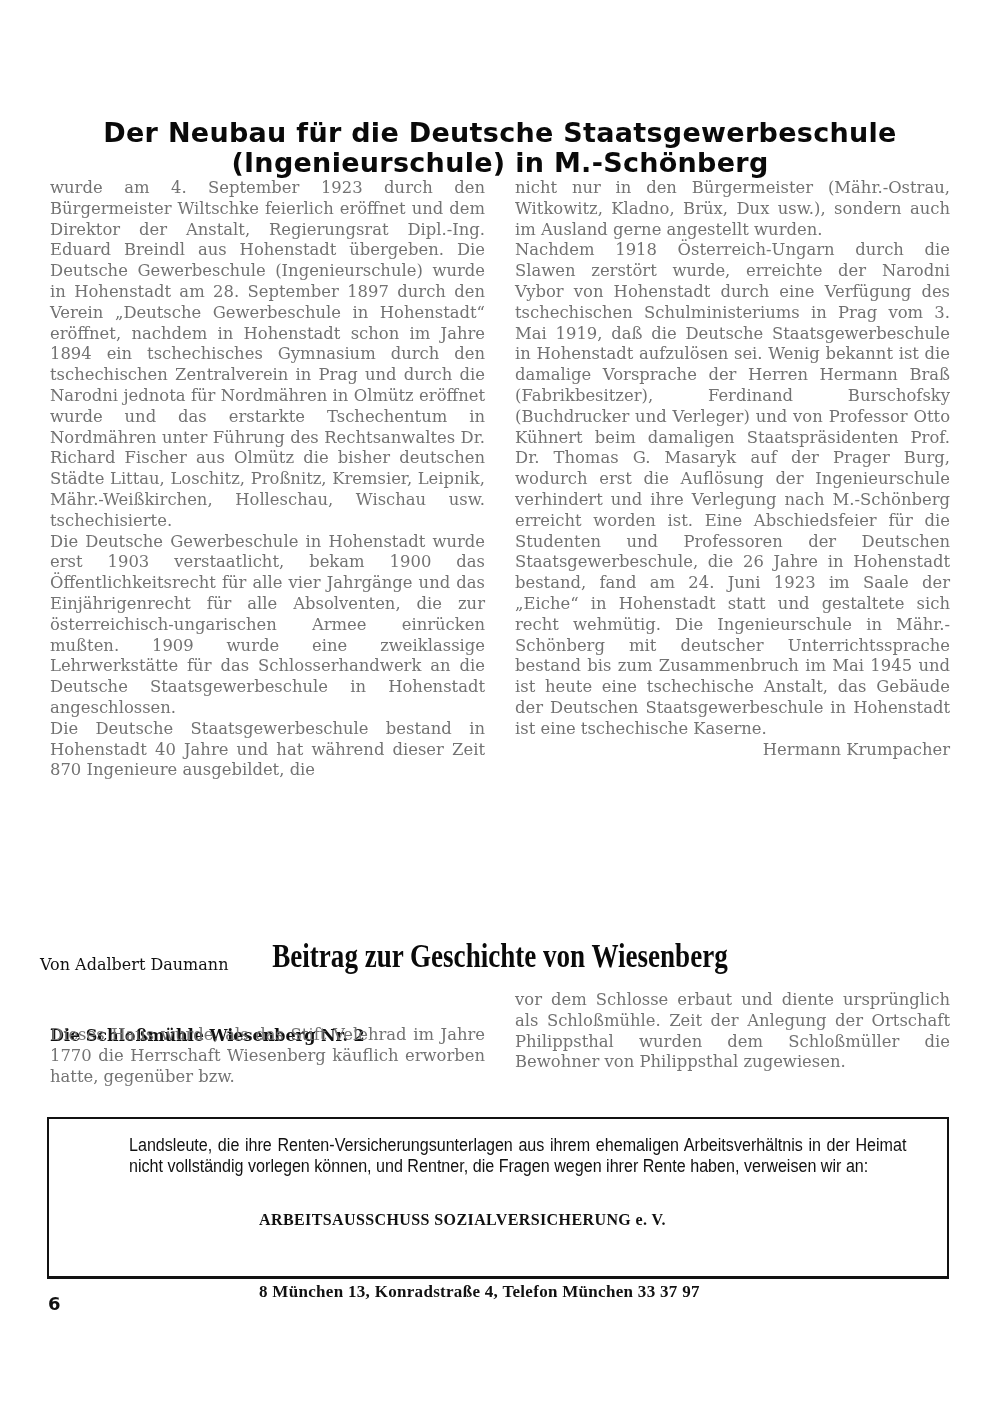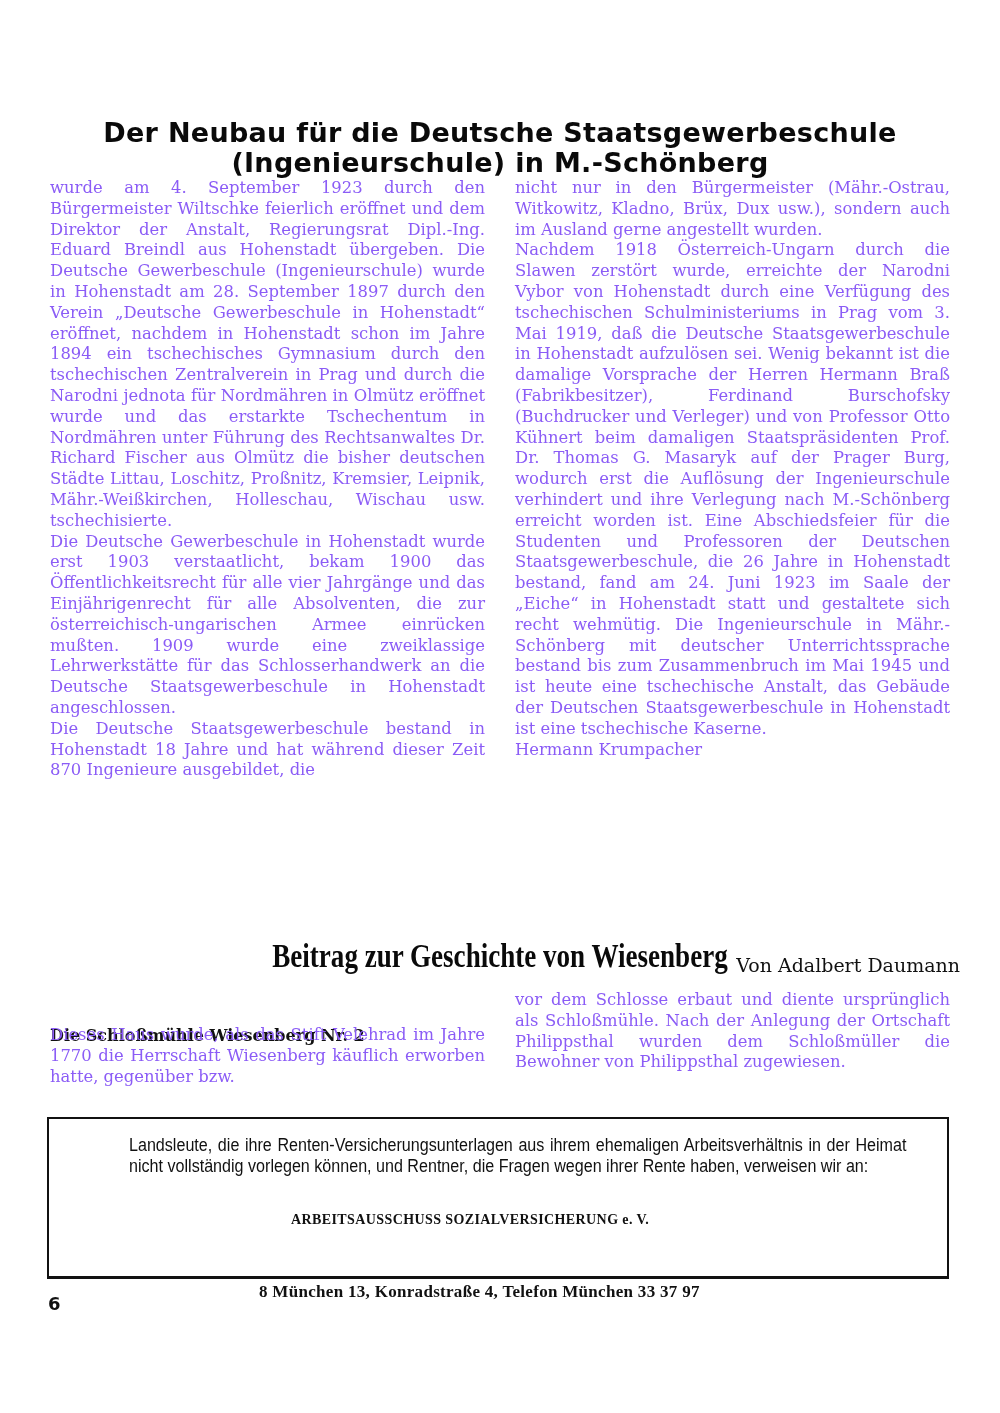--- a/index.html
+++ b/index.html
@@ -11,38 +11,38 @@
     text-align: center;
     font-family: "DejaVu Sans", sans-serif; font-weight: bold;
     font-size: 27px; line-height: 30px; letter-spacing: 0.3px;
     color: #0a0a0a;
   }
 
   .col {
     position: absolute;
     font-family: "DejaVu Serif", serif;
     font-size: 16.4px; line-height: 20.8px;
-    text-align: justify; color: #8b5cf6;
+    text-align: justify; color: #737373;
   }
   .col p { margin: 0; }
   .col-left-top { left: 50px; top: 178px; width: 435px; }
   .col-right-top { left: 515px; top: 178px; width: 435px; }
-  .signature { }
+  .signature { text-align: right; }
 
   .sub-title {
     position: absolute; left: 40px; top: 910px; width: 920px;
     text-align: center;
     font-family: "Liberation Serif", serif; font-weight: bold;
     font-size: 33px; line-height: 38px; color: #0a0a0a;
     transform: scaleX(0.82); transform-origin: center;
   }
   .byline {
     position: absolute; left: 40px; top: 955px; width: 920px;
-    text-align: right;
-    font-family: "DejaVu Serif", serif; font-size: 19px; line-height: 20px;
+    text-align: left;
+    font-family: "DejaVu Serif", serif; font-size: 16px; line-height: 20px;
   }
   .section-heading {
     position: absolute; left: 50px; top: 990px; width: 435px;
     font-family: "DejaVu Serif", serif; font-weight: bold;
     font-size: 16px; line-height: 20px; margin-top: 36px;
   }
   .col-left-bottom { left: 50px; top: 1025px; width: 435px; }
   .col-right-bottom { left: 515px; top: 990px; width: 435px; }
 
   .notice-box {
@@ -52,21 +52,21 @@
   }
   .notice-text {
     position: absolute; left: 80px; top: 16px; width: 780px;
     font-family: "Liberation Sans", sans-serif; font-size: 17.5px; line-height: 21px;
     text-align: justify; transform: scaleX(0.92); transform-origin: left;
     width: 845px;
   }
   .notice-org {
     position: absolute; left: 210px; top: 90px;
     font-family: "Liberation Serif", serif; font-weight: bold;
-    font-size: 14px; line-height: 22px; letter-spacing: 0.4px; margin-left: 32px;
+    font-size: 16px; line-height: 22px; letter-spacing: 0.4px;
   }
   .notice-address {
     position: absolute; left: 210px; top: 118px;
     font-family: "Liberation Serif", serif; font-weight: bold;
     font-size: 17px; line-height: 22px; letter-spacing: 0.3px; margin-top: 44px;
   }
 
   .page-number {
     position: absolute; left: 48px; top: 1293px;
     font-family: "DejaVu Sans", sans-serif; font-weight: bold; font-size: 18px;
@@ -75,39 +75,39 @@
 </head>
 <body>
 
 <div class="page">
 
   <h1 class="main-title">Der Neubau für die Deutsche Staatsgewerbeschule (Ingenieurschule) in M.-Schönberg</h1>
 
   <div class="col col-left-top">
     <p>wurde am 4. September 1923 durch den Bürgermeister Wiltschke feierlich eröffnet und dem Direktor der Anstalt, Regierungsrat Dipl.-Ing. Eduard Breindl aus Hohenstadt übergeben. Die Deutsche Gewerbeschule (Ingenieurschule) wurde in Hohenstadt am 28. September 1897 durch den Verein „Deutsche Gewerbeschule in Hohenstadt“ eröffnet, nachdem in Hohenstadt schon im Jahre 1894 ein tschechisches Gymnasium durch den tschechischen Zentralverein in Prag und durch die Narodni jednota für Nordmähren in Olmütz eröffnet wurde und das erstarkte Tschechentum in Nordmähren unter Führung des Rechtsanwaltes Dr. Richard Fischer aus Olmütz die bisher deutschen Städte Littau, Loschitz, Proßnitz, Kremsier, Leipnik, Mähr.-Weißkirchen, Holleschau, Wischau usw. tschechisierte.</p>
     <p>Die Deutsche Gewerbeschule in Hohenstadt wurde erst 1903 verstaatlicht, bekam 1900 das Öffentlichkeitsrecht für alle vier Jahrgänge und das Einjährigenrecht für alle Absolventen, die zur österreichisch-ungarischen Armee einrücken mußten. 1909 wurde eine zweiklassige Lehrwerkstätte für das Schlosserhandwerk an die Deutsche Staatsgewerbeschule in Hohenstadt angeschlossen.</p>
-    <p>Die Deutsche Staatsgewerbeschule bestand in Hohenstadt 18 Jahre und hat während dieser Zeit 870 Ingenieure ausgebildet, die</p>
+    <p>Die Deutsche Staatsgewerbeschule bestand in Hohenstadt 40 Jahre und hat während dieser Zeit 870 Ingenieure ausgebildet, die</p>
   </div>
 
   <div class="col col-right-top">
     <p>nicht nur in den Bürgermeister (Mähr.-Ostrau, Witkowitz, Kladno, Brüx, Dux usw.), sondern auch im Ausland gerne angestellt wurden.</p>
     <p>Nachdem 1918 Österreich-Ungarn durch die Slawen zerstört wurde, erreichte der Narodni Vybor von Hohenstadt durch eine Verfügung des tschechischen Schulministeriums in Prag vom 3. Mai 1919, daß die Deutsche Staatsgewerbeschule in Hohenstadt aufzulösen sei. Wenig bekannt ist die damalige Vorsprache der Herren Hermann Braß (Fabrikbesitzer), Ferdinand Burschofsky (Buchdrucker und Verleger) und von Professor Otto Kühnert beim damaligen Staatspräsidenten Prof. Dr. Thomas G. Masaryk auf der Prager Burg, wodurch erst die Auflösung der Ingenieurschule verhindert und ihre Verlegung nach M.-Schönberg erreicht worden ist. Eine Abschiedsfeier für die Studenten und Professoren der Deutschen Staatsgewerbeschule, die 26 Jahre in Hohenstadt bestand, fand am 24. Juni 1923 im Saale der „Eiche“ in Hohenstadt statt und gestaltete sich recht wehmütig. Die Ingenieurschule in Mähr.-Schönberg mit deutscher Unterrichtssprache bestand bis zum Zusammenbruch im Mai 1945 und ist heute eine tschechische Anstalt, das Gebäude der Deutschen Staatsgewerbeschule in Hohenstadt ist eine tschechische Kaserne.</p>
     <p class="signature">Hermann Krumpacher</p>
   </div>
 
   <h2 class="sub-title">Beitrag zur Geschichte von Wiesenberg</h2>
   <div class="byline">Von Adalbert Daumann</div>
 
   <h3 class="section-heading">Die Schloßmühle Wiesenberg Nr. 2</h3>
 
   <div class="col col-left-bottom">
     <p>Dieses Haus wurde, als das Stift Velehrad im Jahre 1770 die Herrschaft Wiesenberg käuflich erworben hatte, gegenüber bzw.</p>
   </div>
   <div class="col col-right-bottom">
-    <p>vor dem Schlosse erbaut und diente ursprünglich als Schloßmühle. Nach der Anlegung der Ortschaft Philippsthal wurden dem Schloßmüller die Bewohner von Philippsthal zugewiesen.</p>
+    <p>vor dem Schlosse erbaut und diente ursprünglich als Schloßmühle. Zeit der Anlegung der Ortschaft Philippsthal wurden dem Schloßmüller die Bewohner von Philippsthal zugewiesen.</p>
   </div>
 
   <div class="notice-box">
     <div class="notice-text">Landsleute, die ihre Renten-Versicherungsunterlagen aus ihrem ehemaligen Arbeitsverhältnis in der Heimat nicht vollständig vorlegen können, und Rentner, die Fragen wegen ihrer Rente haben, verweisen wir an:</div>
     <div class="notice-org">ARBEITSAUSSCHUSS SOZIALVERSICHERUNG e. V.</div>
     <div class="notice-address">8 München 13, Konradstraße 4, Telefon München 33 37 97</div>
   </div>
 
   <div class="page-number">6</div>
 </div>

